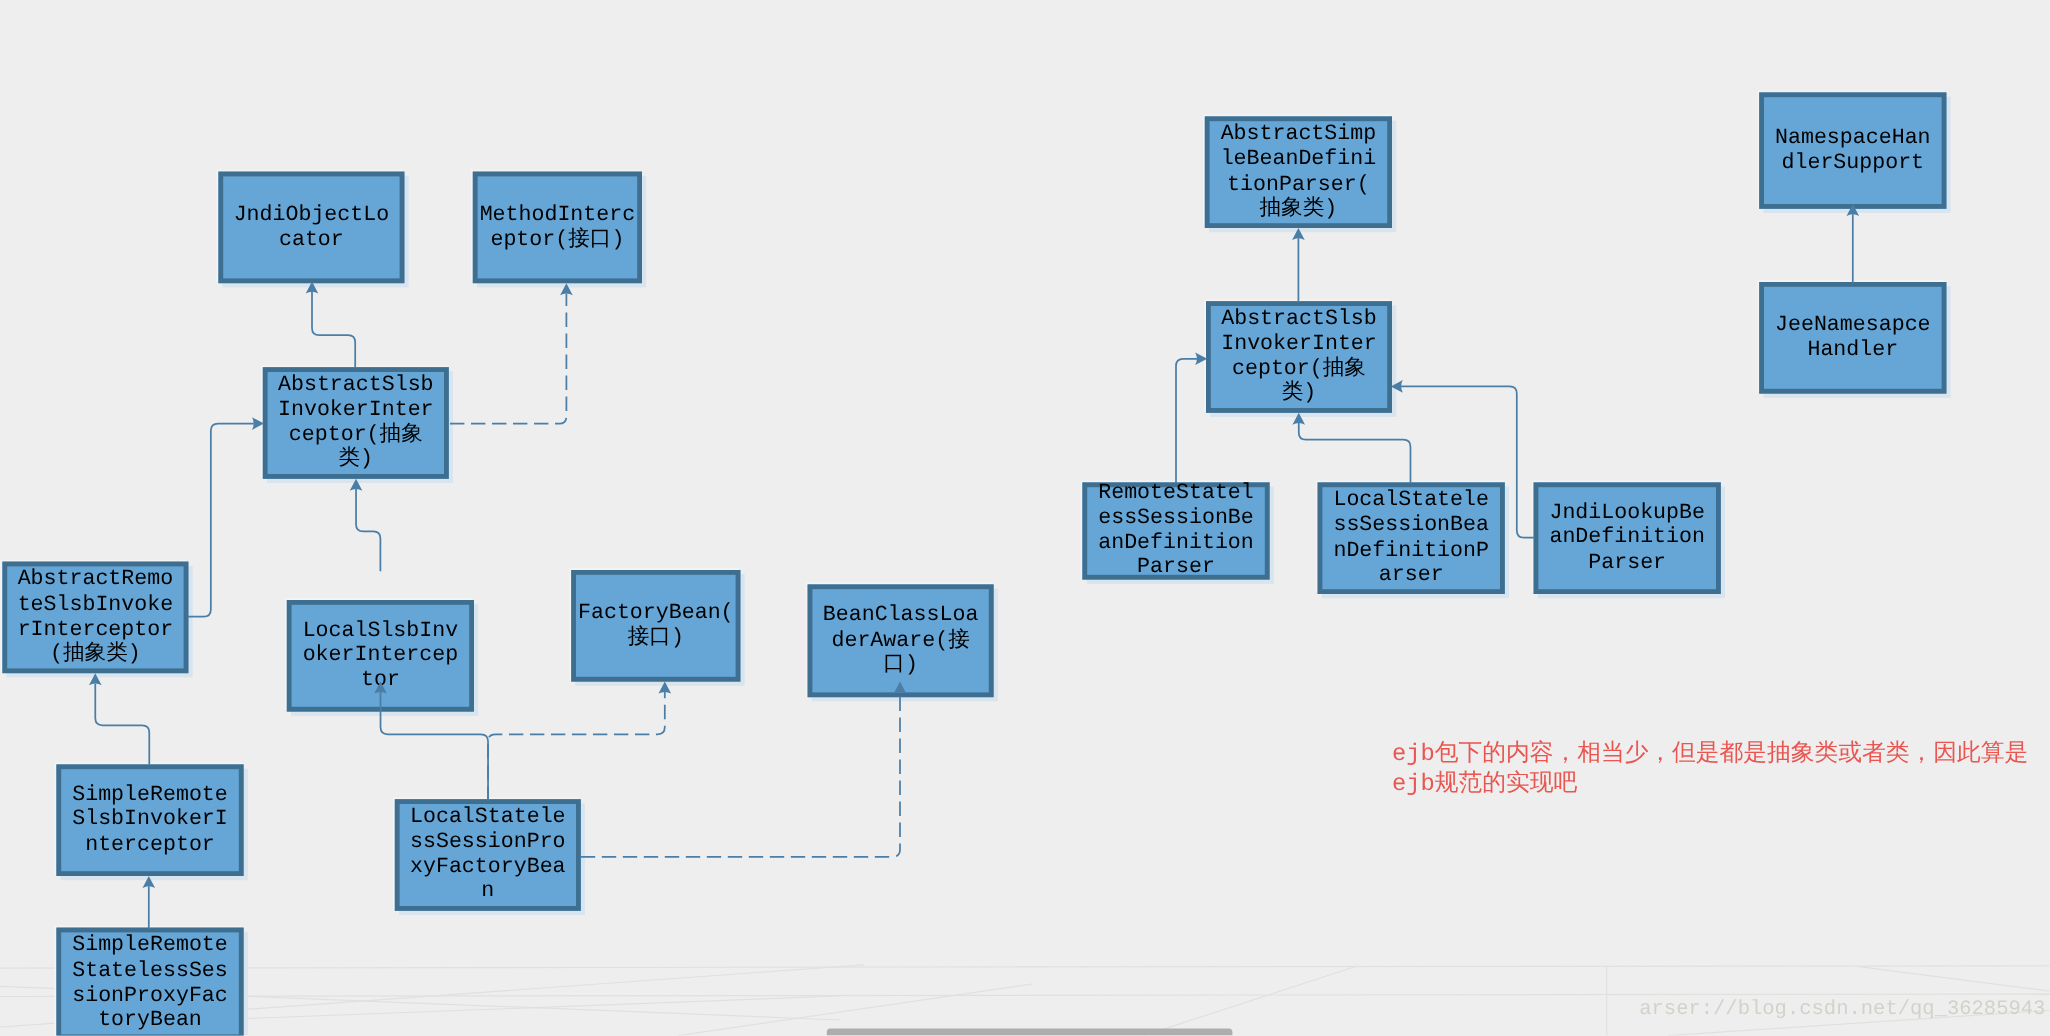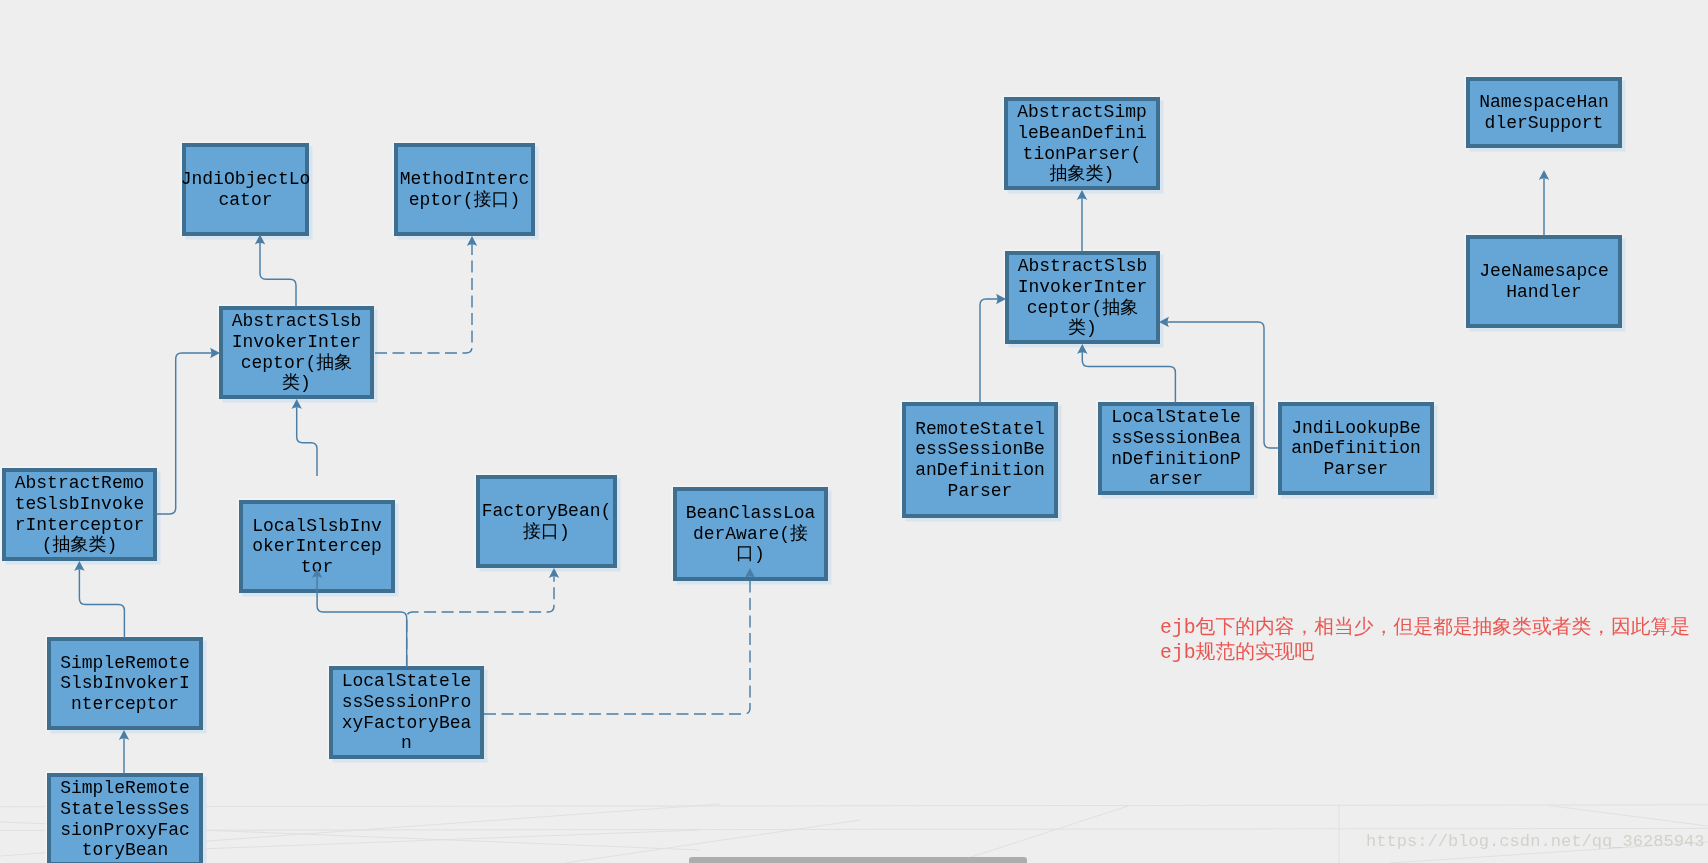--- a/index.html
+++ b/index.html
@@ -32,21 +32,21 @@
       <line x1="1339" y1="805" x2="1339" y2="863" stroke="#e0e0de" stroke-width="1"></line>
       <line x1="0" y1="822" x2="700" y2="850" stroke="#e0e0de" stroke-width="1"></line>
       <line x1="0" y1="856" x2="720" y2="804" stroke="#e0e0de" stroke-width="1"></line>
       <line x1="700" y1="830" x2="120" y2="852" stroke="#e0e0de" stroke-width="1"></line>
       <line x1="565" y1="863" x2="860" y2="820" stroke="#e0e0de" stroke-width="1"></line>
       <line x1="1131" y1="805" x2="953" y2="863" stroke="#e0e0de" stroke-width="1"></line>
       <line x1="1549" y1="805.5" x2="1708" y2="826" stroke="#e0e0de" stroke-width="1"></line>
       <line x1="1390" y1="863" x2="1708" y2="842" stroke="#e0e0de" stroke-width="1"></line>
     </svg>
   <div id="nodes">
-      <div class="node" style="left: 182px; top: 143px; width: 127px; height: 93px; background: rgb(101, 166, 215); border-color: rgb(63, 111, 144); box-shadow: rgb(244, 244, 244) -1.5px -1.5px 0px 0px, rgb(216, 228, 238) 3.5px 3.5px 0px 0px;">
+      <div class="node" style="left: 182px; top: 143px; width: 155px; height: 93px; background: rgb(101, 166, 215); border-color: rgb(63, 111, 144); box-shadow: rgb(244, 244, 244) -1.5px -1.5px 0px 0px, rgb(216, 228, 238) 3.5px 3.5px 0px 0px;">
         <div class="lbl">JndiObjectLo
 cator</div>
       </div>
       <div class="node" style="left: 394px; top: 143px; width: 141px; height: 93px; background: rgb(101, 166, 215); border-color: rgb(63, 111, 144); box-shadow: rgb(244, 244, 244) -1.5px -1.5px 0px 0px, rgb(216, 228, 238) 3.5px 3.5px 0px 0px;">
         <div class="lbl">MethodInterc
 eptor(接口)</div>
       </div>
       <div class="node" style="left: 219px; top: 306px; width: 155px; height: 93px; background: rgb(101, 166, 215); border-color: rgb(63, 111, 144); box-shadow: rgb(244, 244, 244) -1.5px -1.5px 0px 0px, rgb(216, 228, 238) 3.5px 3.5px 0px 0px;">
         <div class="lbl">AbstractSlsb
 InvokerInter
@@ -95,38 +95,38 @@
 leBeanDefini
 tionParser(
 抽象类)</div>
       </div>
       <div class="node" style="left: 1005px; top: 251px; width: 155px; height: 93px; background: rgb(101, 166, 215); border-color: rgb(63, 111, 144); box-shadow: rgb(244, 244, 244) -1.5px -1.5px 0px 0px, rgb(216, 228, 238) 3.5px 3.5px 0px 0px;">
         <div class="lbl">AbstractSlsb
 InvokerInter
 ceptor(抽象
 类)</div>
       </div>
-      <div class="node" style="left: 902px; top: 402px; width: 156px; height: 116px; background: rgb(101, 166, 215); border-color: rgb(63, 111, 144); box-shadow: rgb(244, 244, 244) -1.5px -1.5px 0px 0px, rgb(216, 228, 238) 3.5px 3.5px 0px 0px;">
+      <div class="node" style="left: 902px; top: 402px; width: 156px; height: 81px; background: rgb(101, 166, 215); border-color: rgb(63, 111, 144); box-shadow: rgb(244, 244, 244) -1.5px -1.5px 0px 0px, rgb(216, 228, 238) 3.5px 3.5px 0px 0px;">
         <div class="lbl">RemoteStatel
 essSessionBe
 anDefinition
 Parser</div>
       </div>
       <div class="node" style="left: 1098px; top: 402px; width: 156px; height: 93px; background: rgb(101, 166, 215); border-color: rgb(63, 111, 144); box-shadow: rgb(244, 244, 244) -1.5px -1.5px 0px 0px, rgb(216, 228, 238) 3.5px 3.5px 0px 0px;">
         <div class="lbl">LocalStatele
 ssSessionBea
 nDefinitionP
 arser</div>
       </div>
       <div class="node" style="left: 1278px; top: 402px; width: 156px; height: 93px; background: rgb(101, 166, 215); border-color: rgb(63, 111, 144); box-shadow: rgb(244, 244, 244) -1.5px -1.5px 0px 0px, rgb(216, 228, 238) 3.5px 3.5px 0px 0px;">
         <div class="lbl">JndiLookupBe
 anDefinition
 Parser</div>
       </div>
-      <div class="node" style="left: 1466px; top: 77px; width: 156px; height: 71px; background: rgb(101, 166, 215); border-color: rgb(63, 111, 144); box-shadow: rgb(244, 244, 244) -1.5px -1.5px 0px 0px, rgb(216, 228, 238) 3.5px 3.5px 0px 0px;">
+      <div class="node" style="left: 1466px; top: 77px; width: 156px; height: 97px; background: rgb(101, 166, 215); border-color: rgb(63, 111, 144); box-shadow: rgb(244, 244, 244) -1.5px -1.5px 0px 0px, rgb(216, 228, 238) 3.5px 3.5px 0px 0px;">
         <div class="lbl">NamespaceHan
 dlerSupport</div>
       </div>
       <div class="node" style="left: 1466px; top: 235px; width: 156px; height: 93px; background: rgb(101, 166, 215); border-color: rgb(63, 111, 144); box-shadow: rgb(244, 244, 244) -1.5px -1.5px 0px 0px, rgb(216, 228, 238) 3.5px 3.5px 0px 0px;">
         <div class="lbl">JeeNamesapce
 Handler</div>
       </div>
     </div>
   <svg id="edges" viewBox="0 0 1708 863">
       <g>
@@ -181,17 +181,17 @@
         <path d="M 1279 448 L 1270.00 448.00 Q 1264 448 1264.00 442.00 L 1264.00 328.00 Q 1264 322 1258.00 322.00 L 1167.50 322.00" fill="none" stroke="#4a7ea6" stroke-width="1.45"></path>
         <path d="M 1159 322 L 1169.00 316.75 Q 1166.20 322.00 1169.00 327.25 Z" fill="#4a7ea6"></path>
       </g>
       <g>
         <path d="M 1544 236 L 1544.00 178.50" fill="none" stroke="#4a7ea6" stroke-width="1.45"></path>
         <path d="M 1544 170 L 1549.25 180.00 Q 1544.00 177.20 1538.75 180.00 Z" fill="#4a7ea6"></path>
       </g>
     </svg>
   <div class="note" style="left: 1160px; top: 616px; color: rgb(234, 85, 80);">ejb包下的内容，相当少，但是都是抽象类或者类，因此算是
 ejb规范的实现吧</div>
-  <div class="wm" style="left: 1366px; top: 832px; color: rgb(210, 210, 203);">https://blog.csdn.net/qq_36285943</div>
+  <div class="wm" style="left: 1366px; top: 832px; color: rgb(210, 210, 203);">arser://blog.csdn.net/qq_36285943</div>
   <div id="scroll-track">
     <div id="scroll-thumb" style="left: 689px; width: 338px; background: rgb(173, 173, 173);"></div>
   </div>
 </div>
 
 </body></html>

